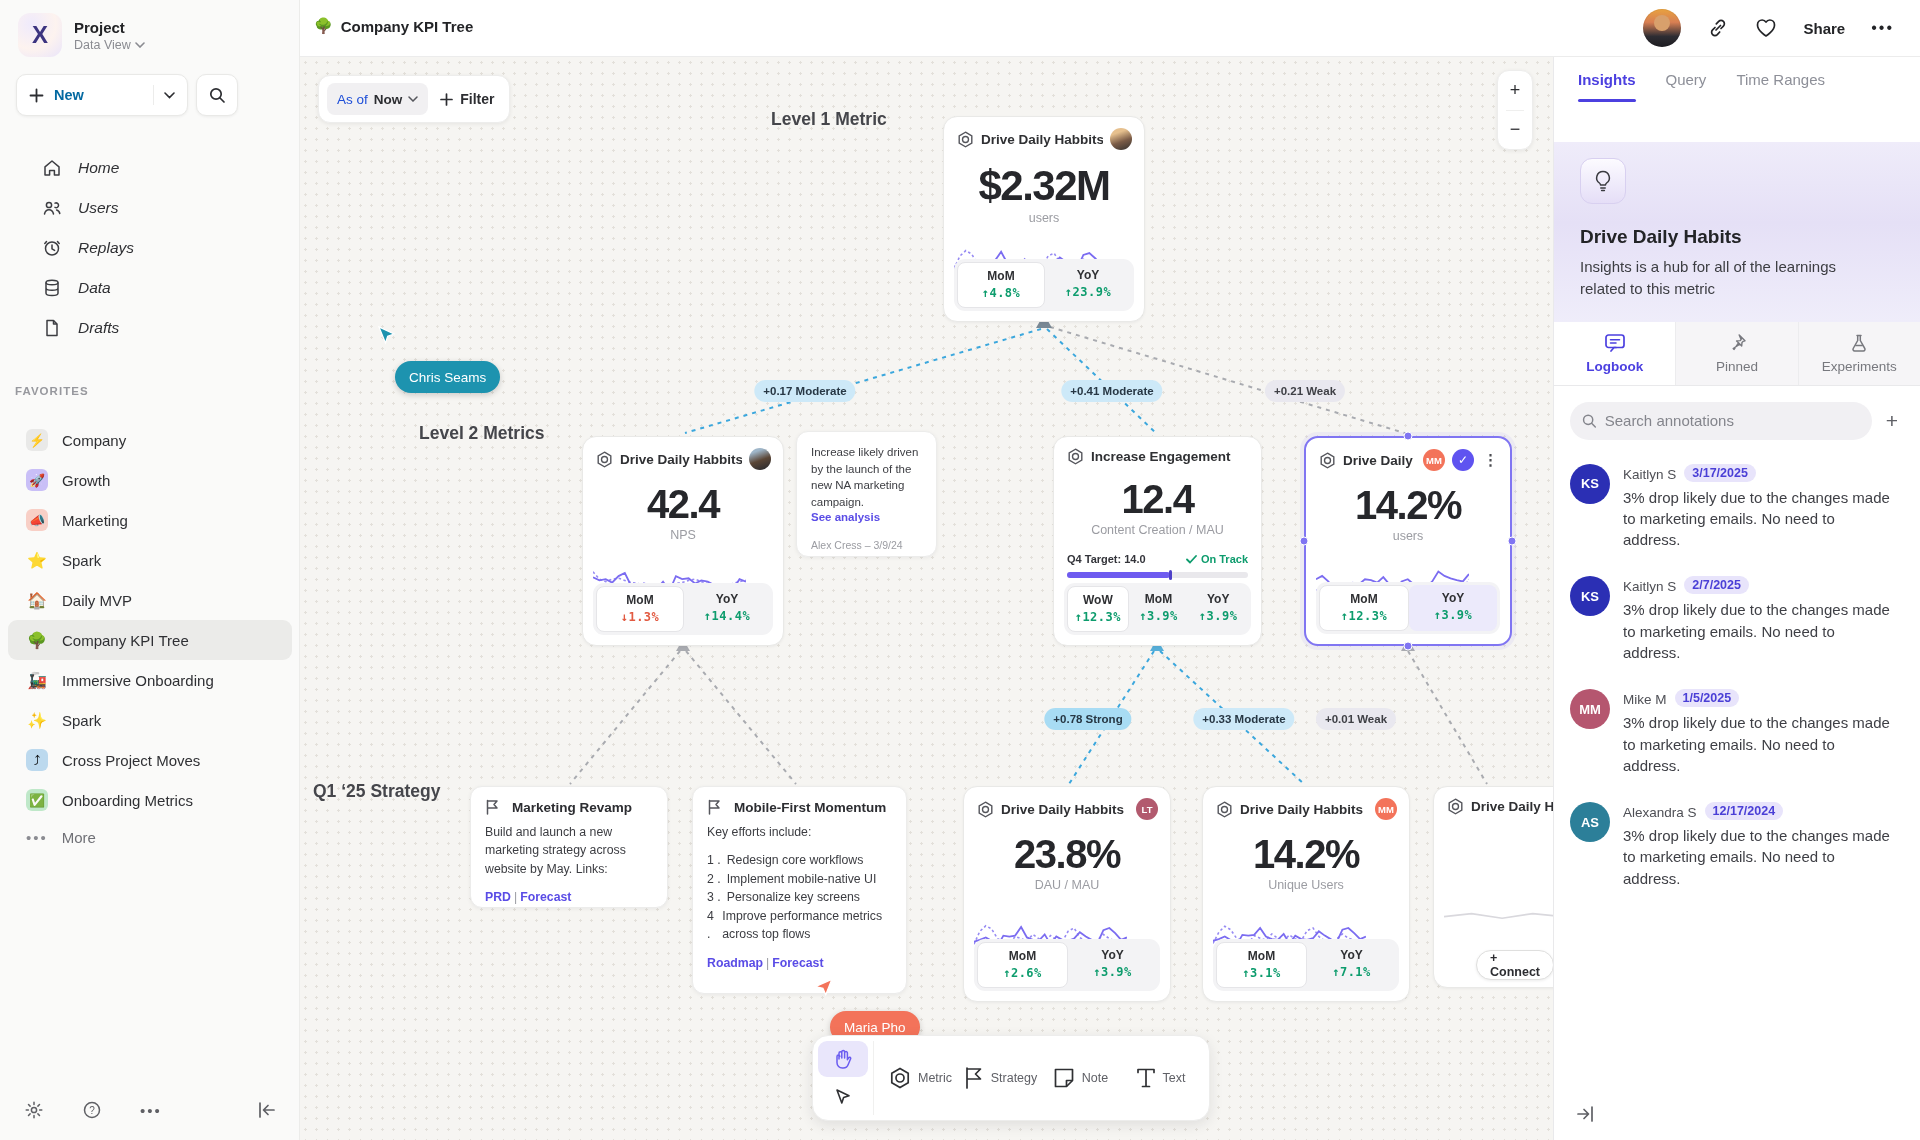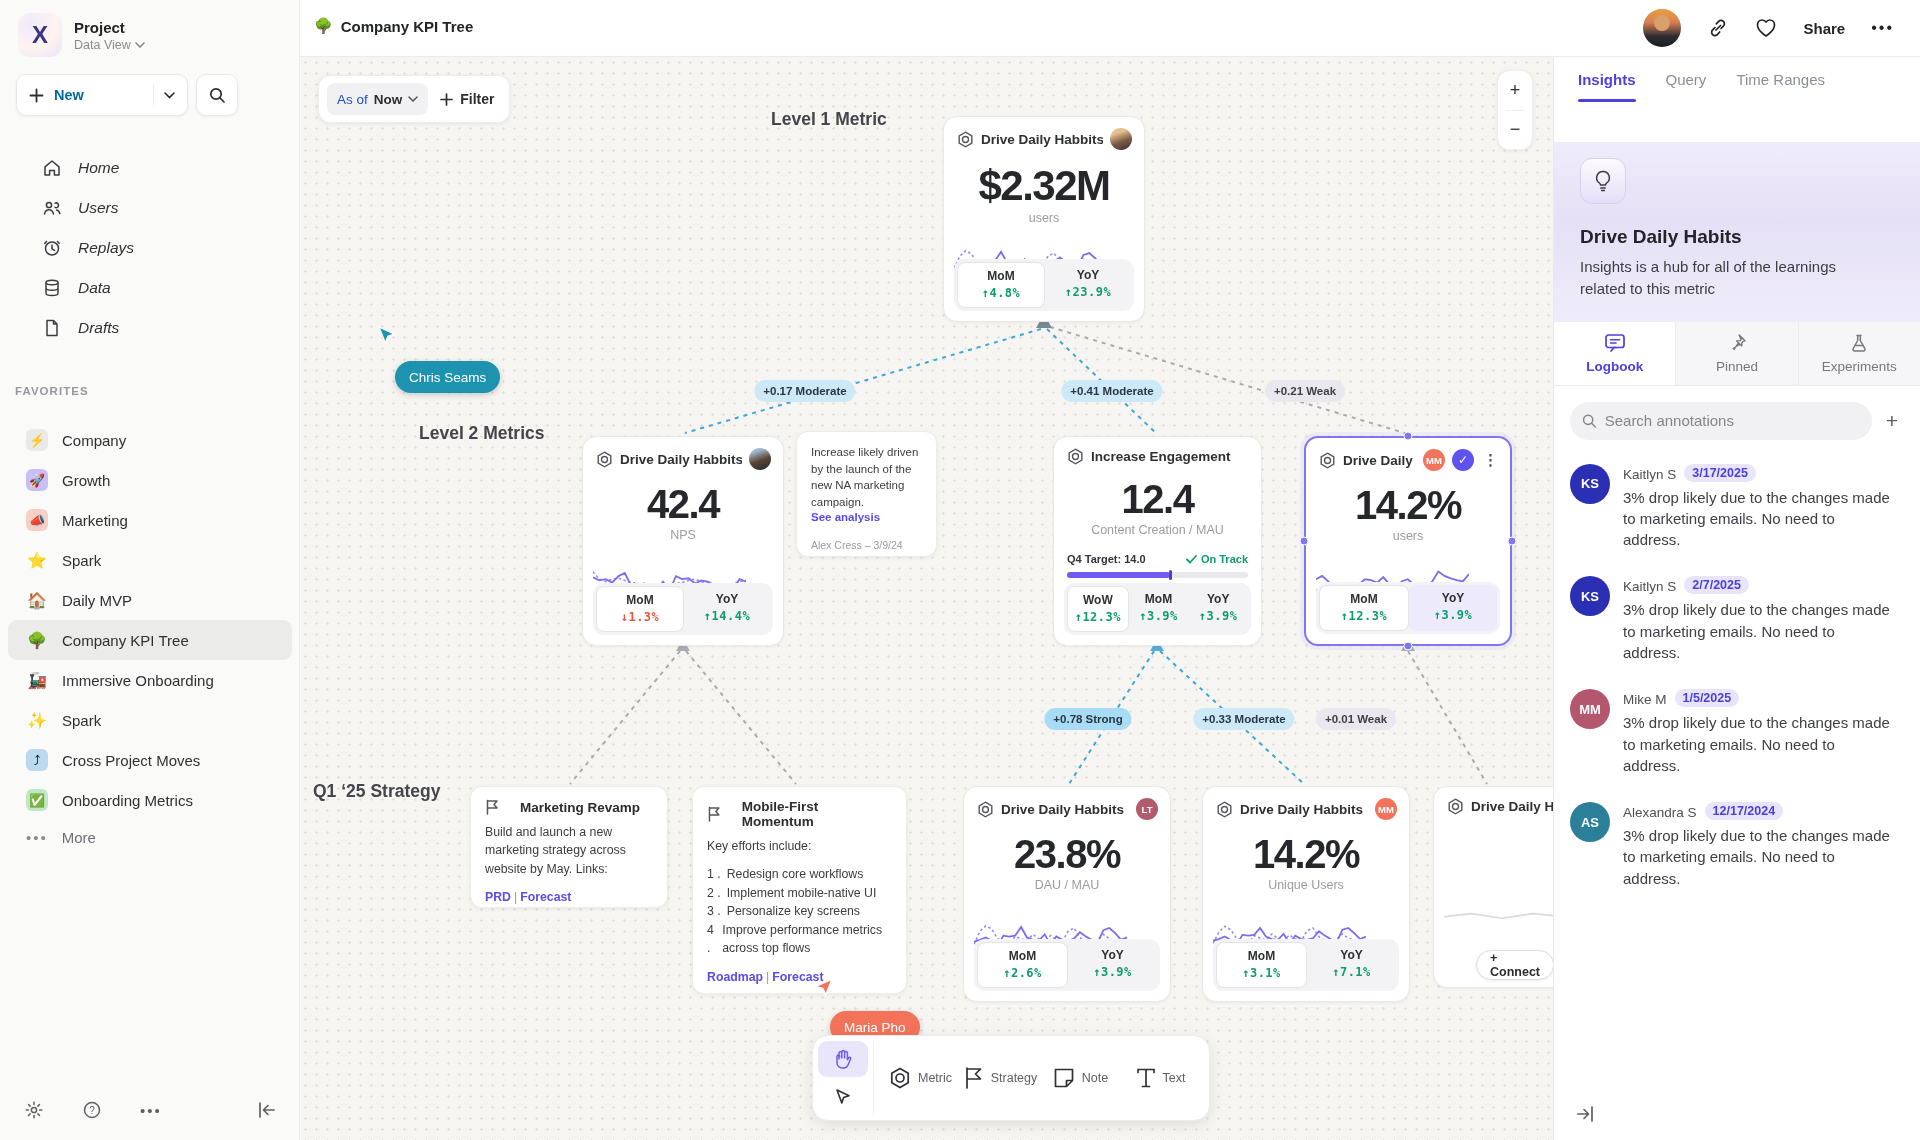--- a/index.html
+++ b/index.html
@@ -102,21 +102,21 @@
   .ontrack { font-size:11px; font-weight:700; color:#0d9c6d; display:flex; gap:4px; align-items:center; }
   .pbar { position:relative; margin:7px 13px 0; height:6px; border-radius:3px; background:#e9e8ec; }
   .pfill { position:absolute; left:0; top:0; height:6px; border-radius:3px; background:#6e5bf0; }
   .ptick { position:absolute; top:-2px; width:3px; height:10px; border-radius:2px; background:#4f41c8; }
 
   
   .note { position:absolute; background:#fff; border:1px solid #ececeb; border-radius:12px; box-shadow:0 1px 4px rgba(25,25,35,.06); padding:12px 14px; }
   .note-body { font-size:11.5px; color:#3c3d42; line-height:1.45; }
   .note-link { color:#5a4ce6; font-weight:600; font-size:11.5px; cursor:pointer; }
   .note-author { font-size:10.5px; color:#9b9ca2; margin-top:16px; }
-  .snote-head { display:flex; align-items:center; gap:20px; margin-bottom:8px; }
+  .snote-head { display:flex; align-items:center; gap:12px; margin-bottom:8px; }
   .snote-title { font-size:13.5px; font-weight:700; color:#2c2d31; }
   .snote-body { font-size:12.3px; color:#3c3d42; line-height:1.5; }
   .snote-links { margin-top:12px; font-size:12.3px; font-weight:600; color:#5a4ce6; cursor:pointer; }
   .snote-links .d { color:#9b9ca2; margin:0 3px; font-weight:400; }
   .snote ol { list-style:none; counter-reset:li; margin-top:10px; }
   .snote ol li { counter-increment:li; font-size:12.3px; color:#3c3d42; line-height:1.5; display:flex; gap:6px; }
   .snote ol li:before { content:counter(li) " ."; color:#3c3d42; }
 
   
   .cursor { position:absolute; }

